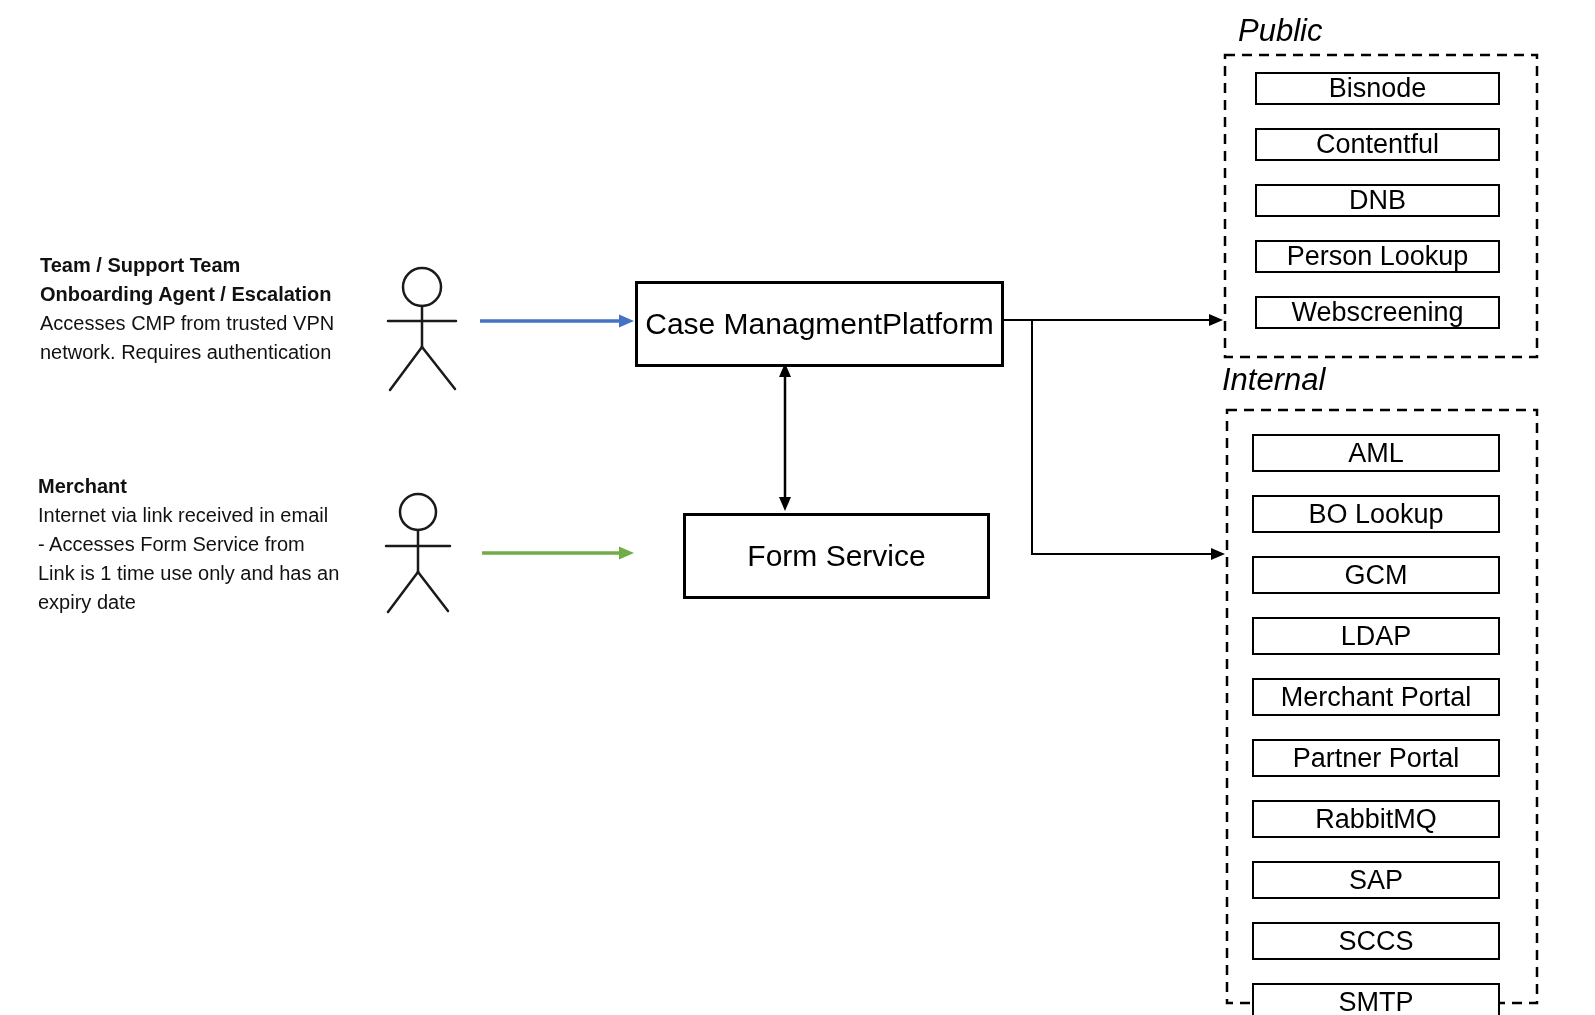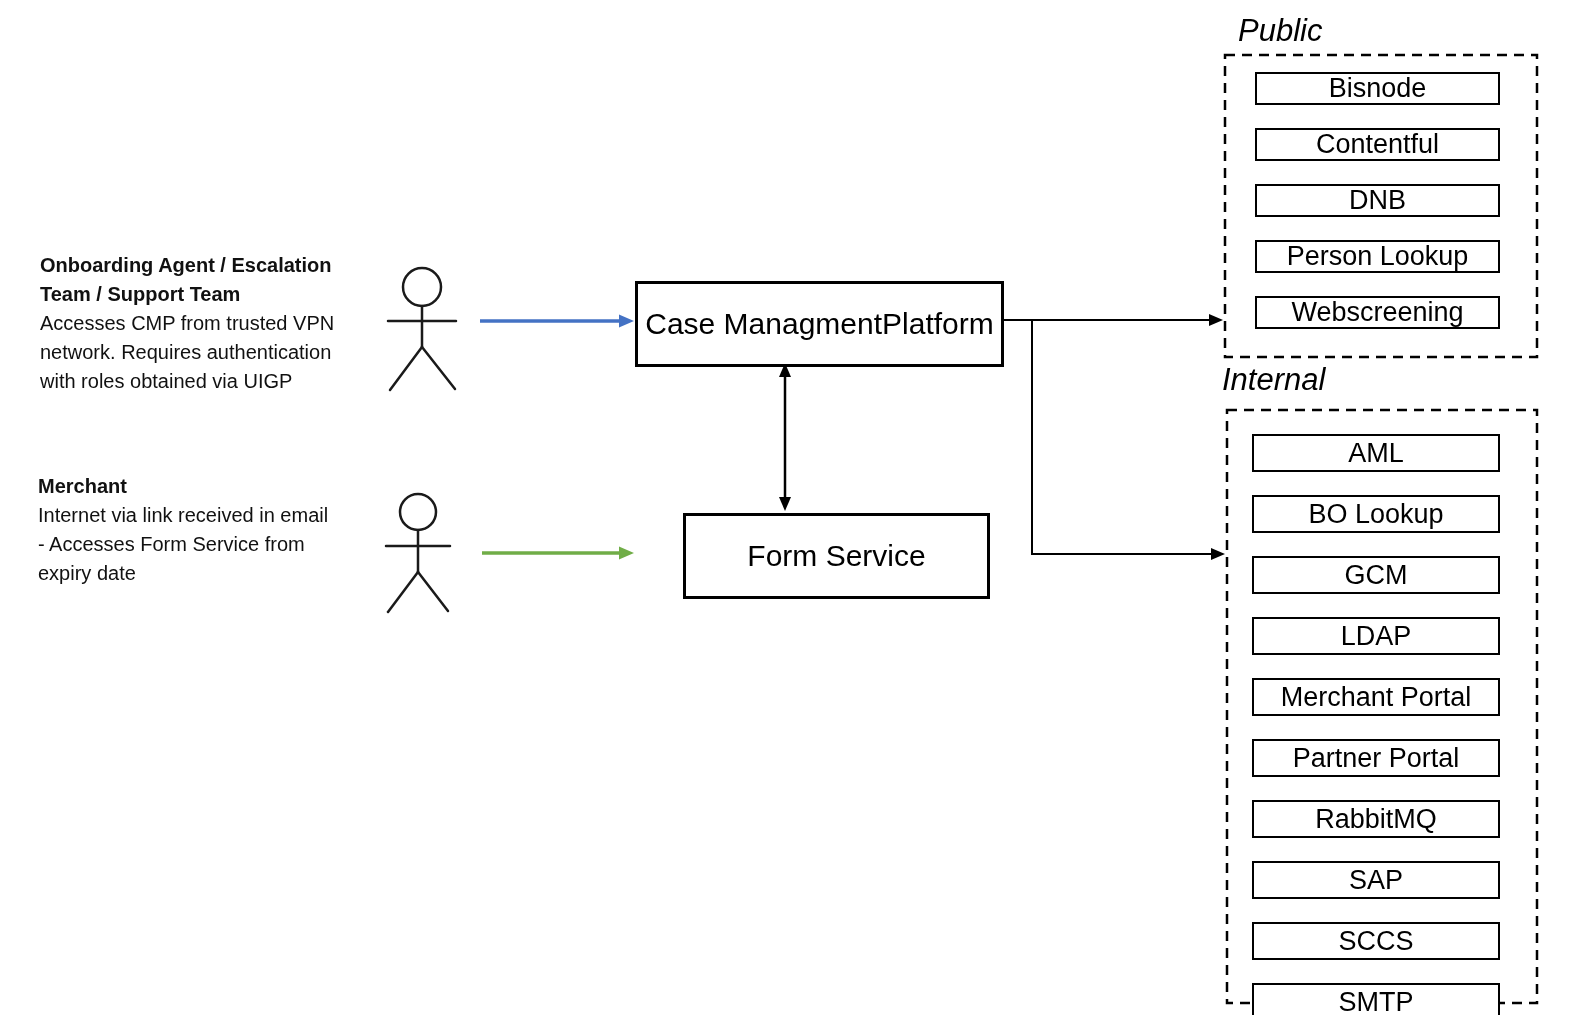--- a/index.html
+++ b/index.html
@@ -111,31 +111,31 @@
     <g fill="#000000">
       <polyline points="1032,320 1032,554 1211,554" stroke="#000000" stroke-width="2" fill="none"></polyline>
       <polygon points="1225,554 1211,548 1211,560"></polygon>
     </g>
 
     <rect x="1225" y="55" width="312" height="302" fill="none" stroke="#000000" stroke-width="2.5" stroke-dasharray="10 7"></rect>
     <rect x="1227" y="410" width="310" height="593" fill="none" stroke="#000000" stroke-width="2.5" stroke-dasharray="10 7"></rect>
   </svg>
 
   <div class="actor-text" style="left:40px; top:251px;">
+    <div class="bold">Team / Support Team</div>
     <div class="bold">Onboarding Agent / Escalation</div>
-    <div class="bold">Team / Support Team</div>
     <div>Accesses CMP from trusted VPN</div>
     <div>network. Requires authentication</div>
-    <div>with roles obtained via UIGP</div>
   </div>
 
   <div class="actor-text" style="left:38px; top:472px;">
     <div class="bold">Merchant</div>
     <div>Internet via link received in email</div>
     <div>- Accesses Form Service from</div>
+    <div>Link is 1 time use only and has an</div>
     <div>expiry date</div>
   </div>
 
   <div class="node" style="left:635px; top:281px; width:363px; height:80px;">
     <div>Case Managment</div>
     <div>Platform</div>
   </div>
 
   <div class="node" style="left:635px; top:513px; width:301px; height:80px;margin-left:48px;">
     <div>Form Service</div>

